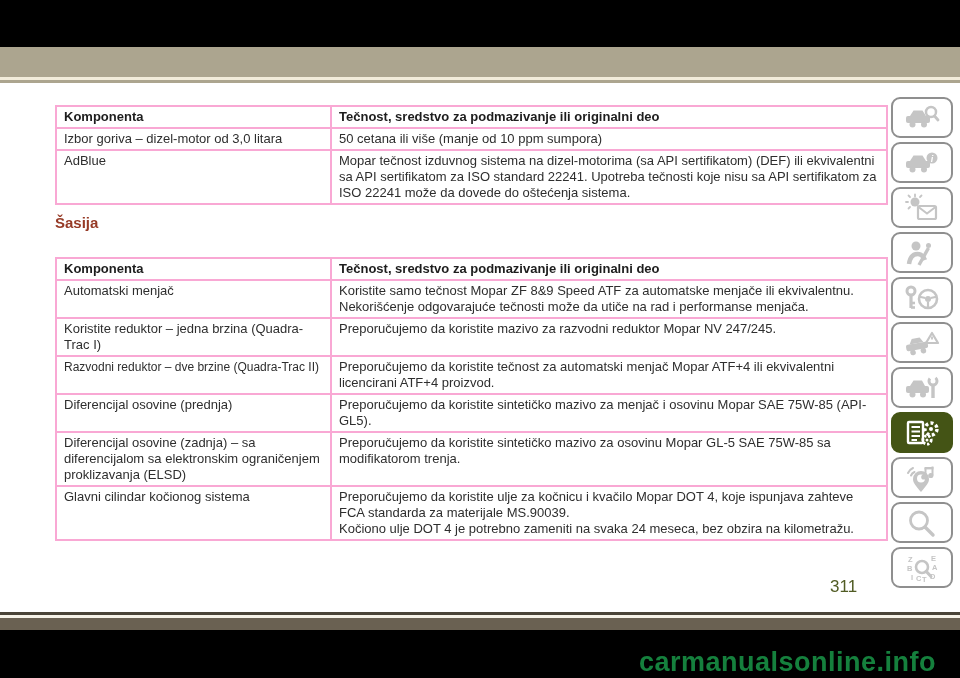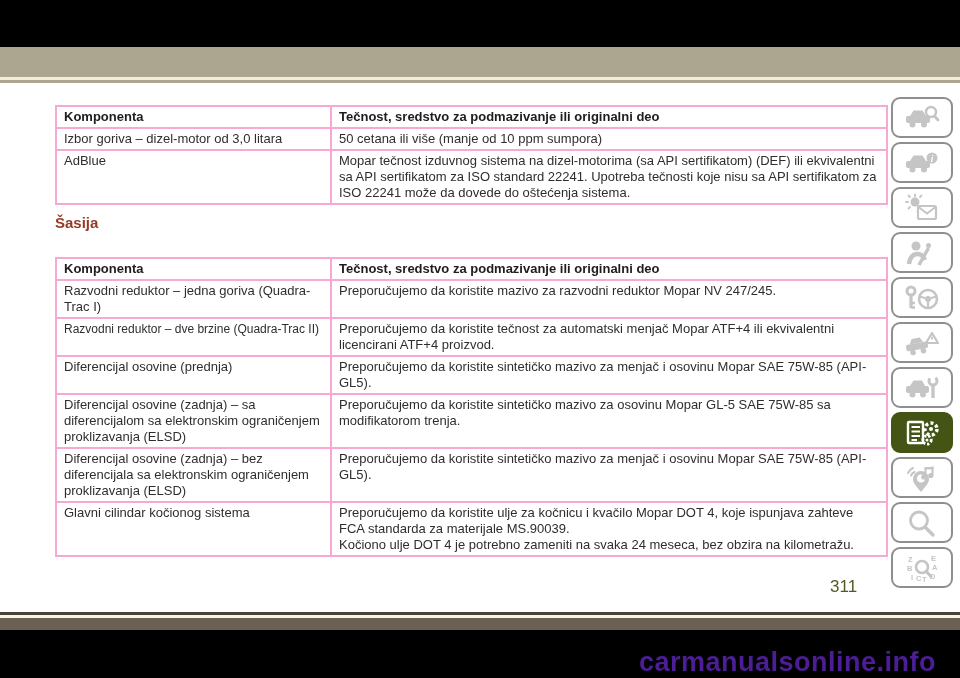--- a/index.html
+++ b/index.html
@@ -36,21 +36,21 @@
   .side-item{position:absolute;left:0;width:62px;height:41px;
         background:#fff;border:2px solid #8f8f8f;border-radius:9px;
         box-sizing:border-box;display:flex;align-items:center;justify-content:center;
         color:#c5c5c5;}
   .side-item.active{background:#445415;border-color:#445415;color:#ffffff;}
   .side-item svg{display:block;}
 
   .page-number{position:absolute;left:830px;top:577px;width:60px;
         text-align:left;font-size:17px;color:#515c24;}
   .watermark{position:absolute;right:24px;top:647px;font-size:27px;
-        font-weight:bold;color:#4c1d95;letter-spacing:0.5px;}
+        font-weight:bold;color:#15803d;letter-spacing:0.5px;}
 </style>
 </head>
 <body>
 
 <div class="band band-top-black"></div>
 <div class="band band-top-tan"></div>
 <div class="band line-cream"></div>
 <div class="band line-tan"></div>
 <div class="band line-dark-bottom"></div>
 <div class="band line-white-bottom"></div>
@@ -84,38 +84,38 @@
   <colgroup>
       <col class="c1">
       <col class="c2">
     </colgroup>
   <tbody>
       <tr>
     <th>Komponenta</th>
     <th>Tečnost, sredstvo za podmazivanje ili originalni deo</th>
   </tr>
   <tr>
-    <td>Razvodni reduktor – jedna goriva (Quadra-Trac I)</td>
+    <td>Automatski menjač</td>
+    <td>Koristite samo tečnost Mopar ZF 8&amp;9 Speed ATF za automatske menjače ili ekvivalentnu. Nekorišćenje odgovarajuće tečnosti može da utiče na rad i performanse menjača.</td>
+  </tr>
+  <tr>
+    <td>Koristite reduktor – jedna brzina (Quadra-Trac I)</td>
     <td>Preporučujemo da koristite mazivo za razvodni reduktor Mopar NV 247/245.</td>
   </tr>
   <tr>
     <td class="small">Razvodni reduktor – dve brzine (Quadra-Trac II)</td>
     <td>Preporučujemo da koristite tečnost za automatski menjač Mopar ATF+4 ili ekvivalentni licencirani ATF+4 proizvod.</td>
   </tr>
   <tr>
     <td>Diferencijal osovine (prednja)</td>
     <td>Preporučujemo da koristite sintetičko mazivo za menjač i osovinu Mopar SAE 75W-85 (API-GL5).</td>
   </tr>
   <tr>
     <td>Diferencijal osovine (zadnja) – sa diferencijalom sa elektronskim ograničenjem proklizavanja (ELSD)</td>
     <td>Preporučujemo da koristite sintetičko mazivo za osovinu Mopar GL-5 SAE 75W-85 sa modifikatorom trenja.</td>
-  </tr>
-  <tr>
-    <td>Diferencijal osovine (zadnja) – bez diferencijala sa elektronskim ograničenjem proklizavanja (ELSD)</td>
-    <td>Preporučujemo da koristite sintetičko mazivo za menjač i osovinu Mopar SAE 75W-85 (API-GL5).</td>
   </tr>
   <tr>
     <td>Glavni cilindar kočionog sistema</td>
     <td>Preporučujemo da koristite ulje za kočnicu i kvačilo Mopar DOT 4, koje ispunjava zahteve FCA standarda za materijale MS.90039.
 Kočiono ulje DOT 4 je potrebno zameniti na svaka 24 meseca, bez obzira na kilometražu.</td>
   </tr>
 </tbody>
   </table>
 
 <div class="sidebar">

